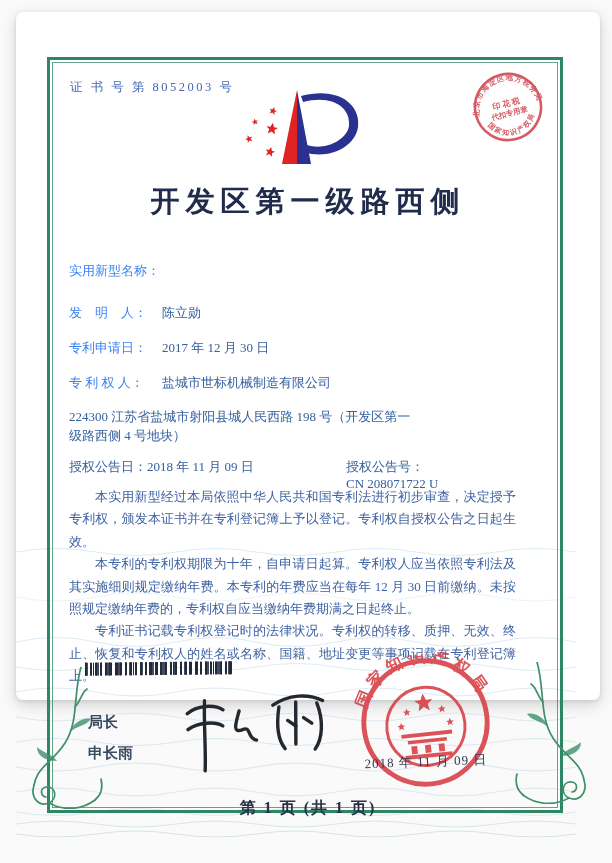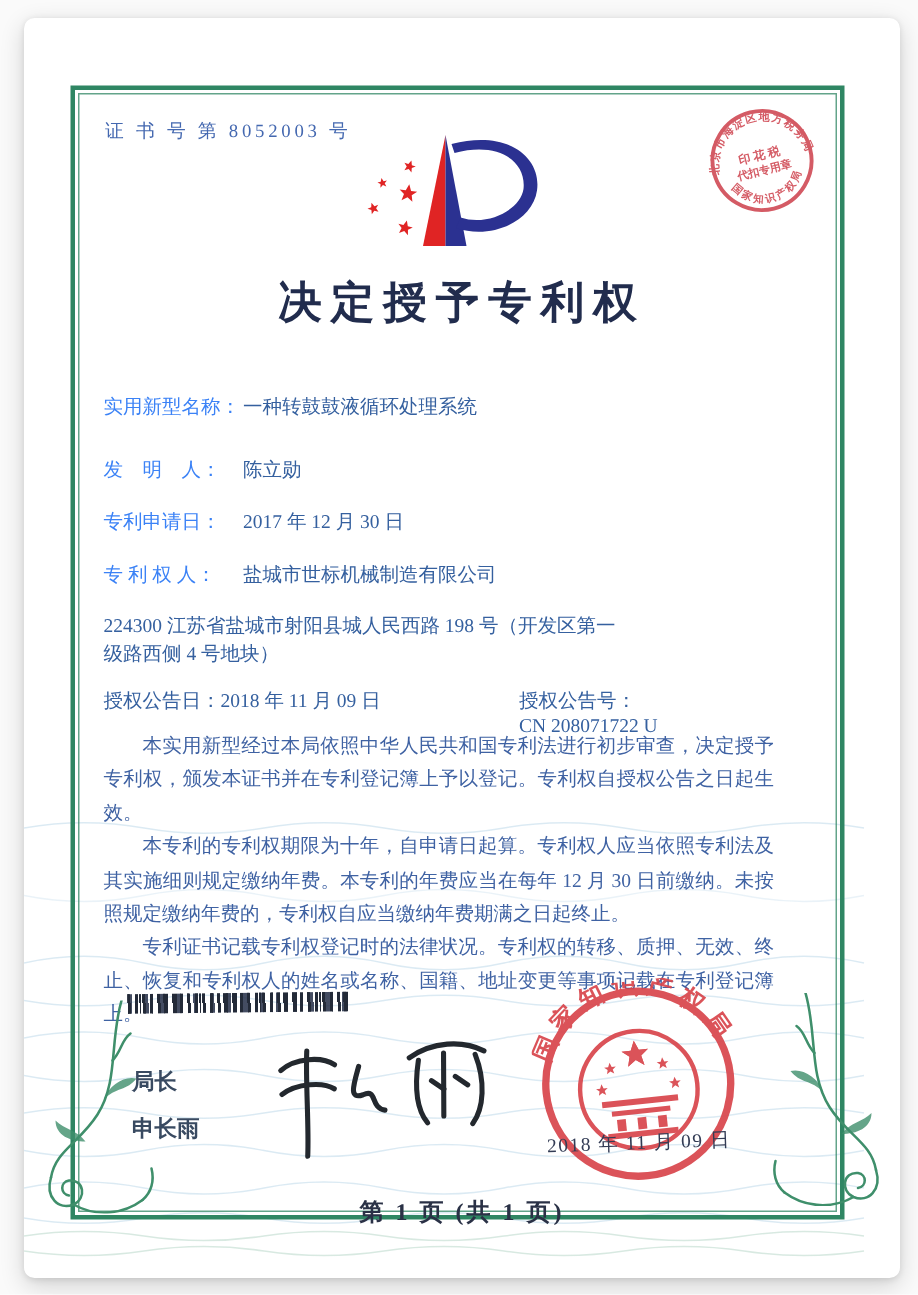--- a/index.html
+++ b/index.html
@@ -4,21 +4,21 @@
 <style>
   * { margin:0; padding:0; box-sizing:border-box; }
   html,body { width:612px; height:863px; }
   body {
     background:#fafafa;
     font-family:"Liberation Serif", serif;
     position:relative;
     overflow:hidden;
   }
   .paper {
-    position:absolute; left:16px; top:12px; width:584px; height:840px;
+    position:absolute; left:16px; top:12px; width:584px; height:688px;
     background:#ffffff; border-radius:7px;
     box-shadow:0 5px 16px rgba(0,0,0,.16), 0 1px 4px rgba(0,0,0,.10);
   }
   .waves { position:absolute; inset:0; z-index:0; pointer-events:none; }
   .frame {
     position:absolute; left:31px; top:45px; width:516px; height:756px;
     border:3px solid #2f8663; z-index:1; pointer-events:none;
   }
   .frame-inner {
     position:absolute; inset:2px; border:1px solid rgba(47,134,99,.75);
@@ -133,26 +133,25 @@
       <polygon points="53,4 38,78 53,78" fill="#e02424"></polygon>
       <polygon points="53,4 53,78 67,78" fill="#2b3191"></polygon>
       <path d="M57,10 C96,0 117,20 114,41 C111,62 83,74 60,66 L63,59 C81,65 103,54 105,40 C107,22 89,8 59,16 Z" fill="#2b3191"></path>
       <use href="#star" transform="translate(29,25) scale(0.42) rotate(18)"></use>
       <use href="#star" transform="translate(11,36) scale(0.34) rotate(-12)"></use>
       <use href="#star" transform="translate(28,43) scale(0.62) rotate(8)"></use>
       <use href="#star" transform="translate(5,53) scale(0.40) rotate(-20)"></use>
       <use href="#star" transform="translate(26,66) scale(0.52) rotate(14)"></use>
     </svg>
 
-    <div class="title">决定授予专利权</div>
+    <div class="title">开发区第一级路西侧</div>
 
     <div class="content">
       <div class="row gap-lg">
         <span class="lbl">实用新型名称：</span>
-        <span class="val">一种转鼓鼓液循环处理系统</span>
       </div>
       <div class="row">
         <span class="lbl">发　明　人：</span>
         <span class="val">陈立勋</span>
       </div>
       <div class="row">
         <span class="lbl">专利申请日：</span>
         <span class="val">2017 年 12 月 30 日</span>
       </div>
       <div class="row">

